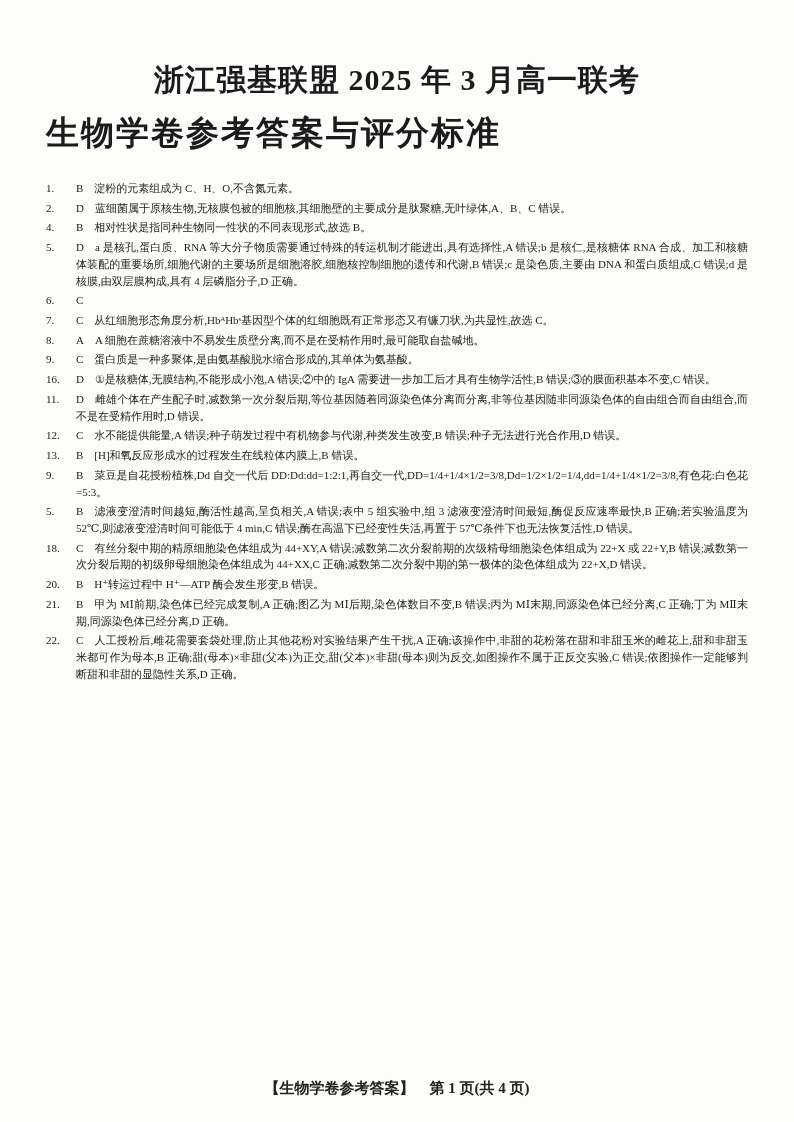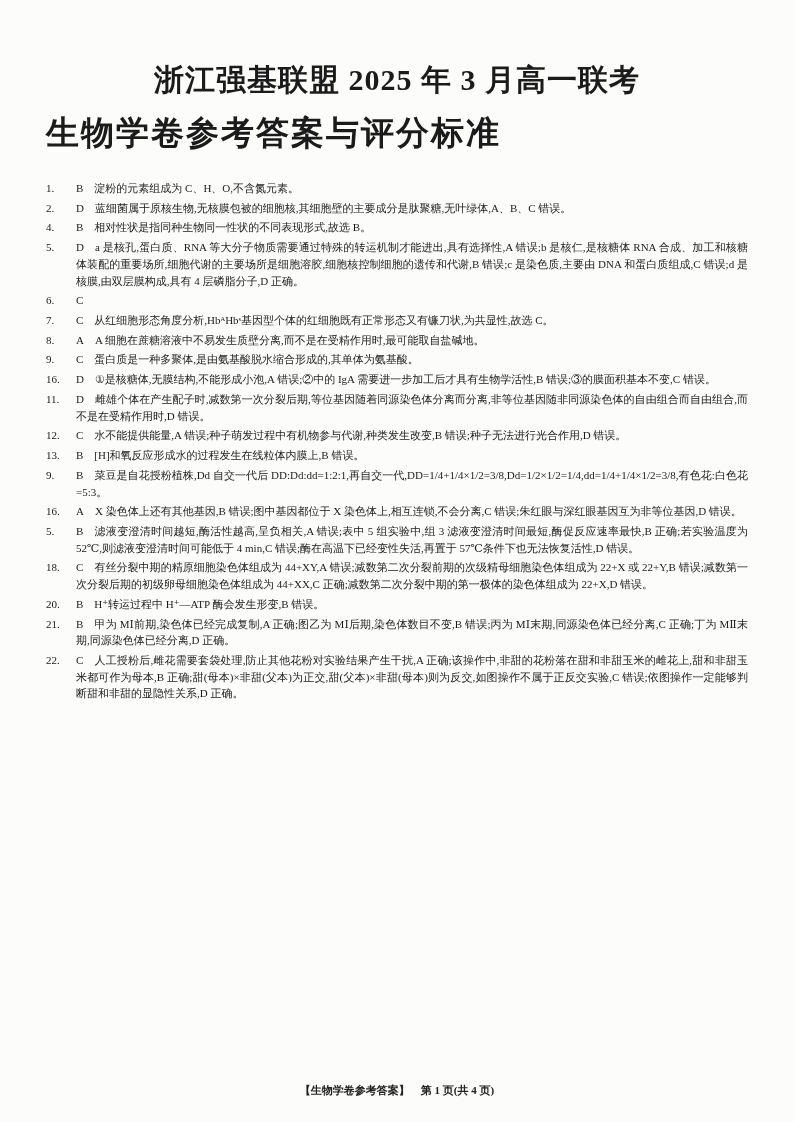--- a/index.html
+++ b/index.html
@@ -16,21 +16,21 @@
   .title2 {
     text-align: left; font-size: 33px; font-weight: bold;
     letter-spacing: 2px; margin: 0 0 24px 0;
   }
   .answers { font-size: 11px; line-height: 1.52; text-align: justify; }
   .item { padding-left: 30px; text-indent: -30px; margin: 0 0 3px 0; }
   .num { display: inline-block; width: 30px; text-indent: 0; }
   .exp { margin-left: 11px; }
   .footer {
     position: absolute; bottom: 24px; left: 0; width: 100%;
-    text-align: center; font-size: 11px; font-weight: bold; color: #222;
+    text-align: center; font-size: 15px; font-weight: bold; color: #222;
   }
 </style>
 </head>
 <body>
 
 <div class="page">
   <div class="title1">浙江强基联盟 2025 年 3 月高一联考</div>
   <div class="title2">生物学卷参考答案与评分标准</div>
 
   <div class="answers">
@@ -40,21 +40,20 @@
     <div class="item"><span class="num">5.</span><span class="letter">D</span><span class="exp">a 是核孔,蛋白质、RNA 等大分子物质需要通过特殊的转运机制才能进出,具有选择性,A 错误;b 是核仁,是核糖体 RNA 合成、加工和核糖体装配的重要场所,细胞代谢的主要场所是细胞溶胶,细胞核控制细胞的遗传和代谢,B 错误;c 是染色质,主要由 DNA 和蛋白质组成,C 错误;d 是核膜,由双层膜构成,具有 4 层磷脂分子,D 正确。</span></div>
     <div class="item"><span class="num">6.</span><span class="letter">C</span><span class="exp"></span></div>
     <div class="item"><span class="num">7.</span><span class="letter">C</span><span class="exp">从红细胞形态角度分析,HbᴬHbˢ基因型个体的红细胞既有正常形态又有镰刀状,为共显性,故选 C。</span></div>
     <div class="item"><span class="num">8.</span><span class="letter">A</span><span class="exp">A 细胞在蔗糖溶液中不易发生质壁分离,而不是在受精作用时,最可能取自盐碱地。</span></div>
     <div class="item"><span class="num">9.</span><span class="letter">C</span><span class="exp">蛋白质是一种多聚体,是由氨基酸脱水缩合形成的,其单体为氨基酸。</span></div>
     <div class="item"><span class="num">16.</span><span class="letter">D</span><span class="exp">①是核糖体,无膜结构,不能形成小泡,A 错误;②中的 IgA 需要进一步加工后才具有生物学活性,B 错误;③的膜面积基本不变,C 错误。</span></div>
     <div class="item"><span class="num">11.</span><span class="letter">D</span><span class="exp">雌雄个体在产生配子时,减数第一次分裂后期,等位基因随着同源染色体分离而分离,非等位基因随非同源染色体的自由组合而自由组合,而不是在受精作用时,D 错误。</span></div>
     <div class="item"><span class="num">12.</span><span class="letter">C</span><span class="exp">水不能提供能量,A 错误;种子萌发过程中有机物参与代谢,种类发生改变,B 错误;种子无法进行光合作用,D 错误。</span></div>
     <div class="item"><span class="num">13.</span><span class="letter">B</span><span class="exp">[H]和氧反应形成水的过程发生在线粒体内膜上,B 错误。</span></div>
     <div class="item"><span class="num">9.</span><span class="letter">B</span><span class="exp">菜豆是自花授粉植株,Dd 自交一代后 DD:Dd:dd=1:2:1,再自交一代,DD=1/4+1/4×1/2=3/8,Dd=1/2×1/2=1/4,dd=1/4+1/4×1/2=3/8,有色花:白色花=5:3。</span></div>
-    <div class="item"><span class="num">16.</span><span class="letter">A</span><span class="exp">X 染色体上还有其他基因,B 错误;图中基因都位于 X 染色体上,相互连锁,不会分离,C 错误;朱红眼与深红眼基因互为非等位基因,D 错误。</span></div>
     <div class="item"><span class="num">5.</span><span class="letter">B</span><span class="exp">滤液变澄清时间越短,酶活性越高,呈负相关,A 错误;表中 5 组实验中,组 3 滤液变澄清时间最短,酶促反应速率最快,B 正确;若实验温度为 52℃,则滤液变澄清时间可能低于 4 min,C 错误;酶在高温下已经变性失活,再置于 57℃条件下也无法恢复活性,D 错误。</span></div>
     <div class="item"><span class="num">18.</span><span class="letter">C</span><span class="exp">有丝分裂中期的精原细胞染色体组成为 44+XY,A 错误;减数第二次分裂前期的次级精母细胞染色体组成为 22+X 或 22+Y,B 错误;减数第一次分裂后期的初级卵母细胞染色体组成为 44+XX,C 正确;减数第二次分裂中期的第一极体的染色体组成为 22+X,D 错误。</span></div>
     <div class="item"><span class="num">20.</span><span class="letter">B</span><span class="exp">H⁺转运过程中 H⁺—ATP 酶会发生形变,B 错误。</span></div>
     <div class="item"><span class="num">21.</span><span class="letter">B</span><span class="exp">甲为 MⅠ前期,染色体已经完成复制,A 正确;图乙为 MⅠ后期,染色体数目不变,B 错误;丙为 MⅠ末期,同源染色体已经分离,C 正确;丁为 MⅡ末期,同源染色体已经分离,D 正确。</span></div>
     <div class="item"><span class="num">22.</span><span class="letter">C</span><span class="exp">人工授粉后,雌花需要套袋处理,防止其他花粉对实验结果产生干扰,A 正确;该操作中,非甜的花粉落在甜和非甜玉米的雌花上,甜和非甜玉米都可作为母本,B 正确;甜(母本)×非甜(父本)为正交,甜(父本)×非甜(母本)则为反交,如图操作不属于正反交实验,C 错误;依图操作一定能够判断甜和非甜的显隐性关系,D 正确。</span></div>
   </div>
 
   <div class="footer">【生物学卷参考答案】　第 1 页(共 4 页)</div>
 </div>
 

